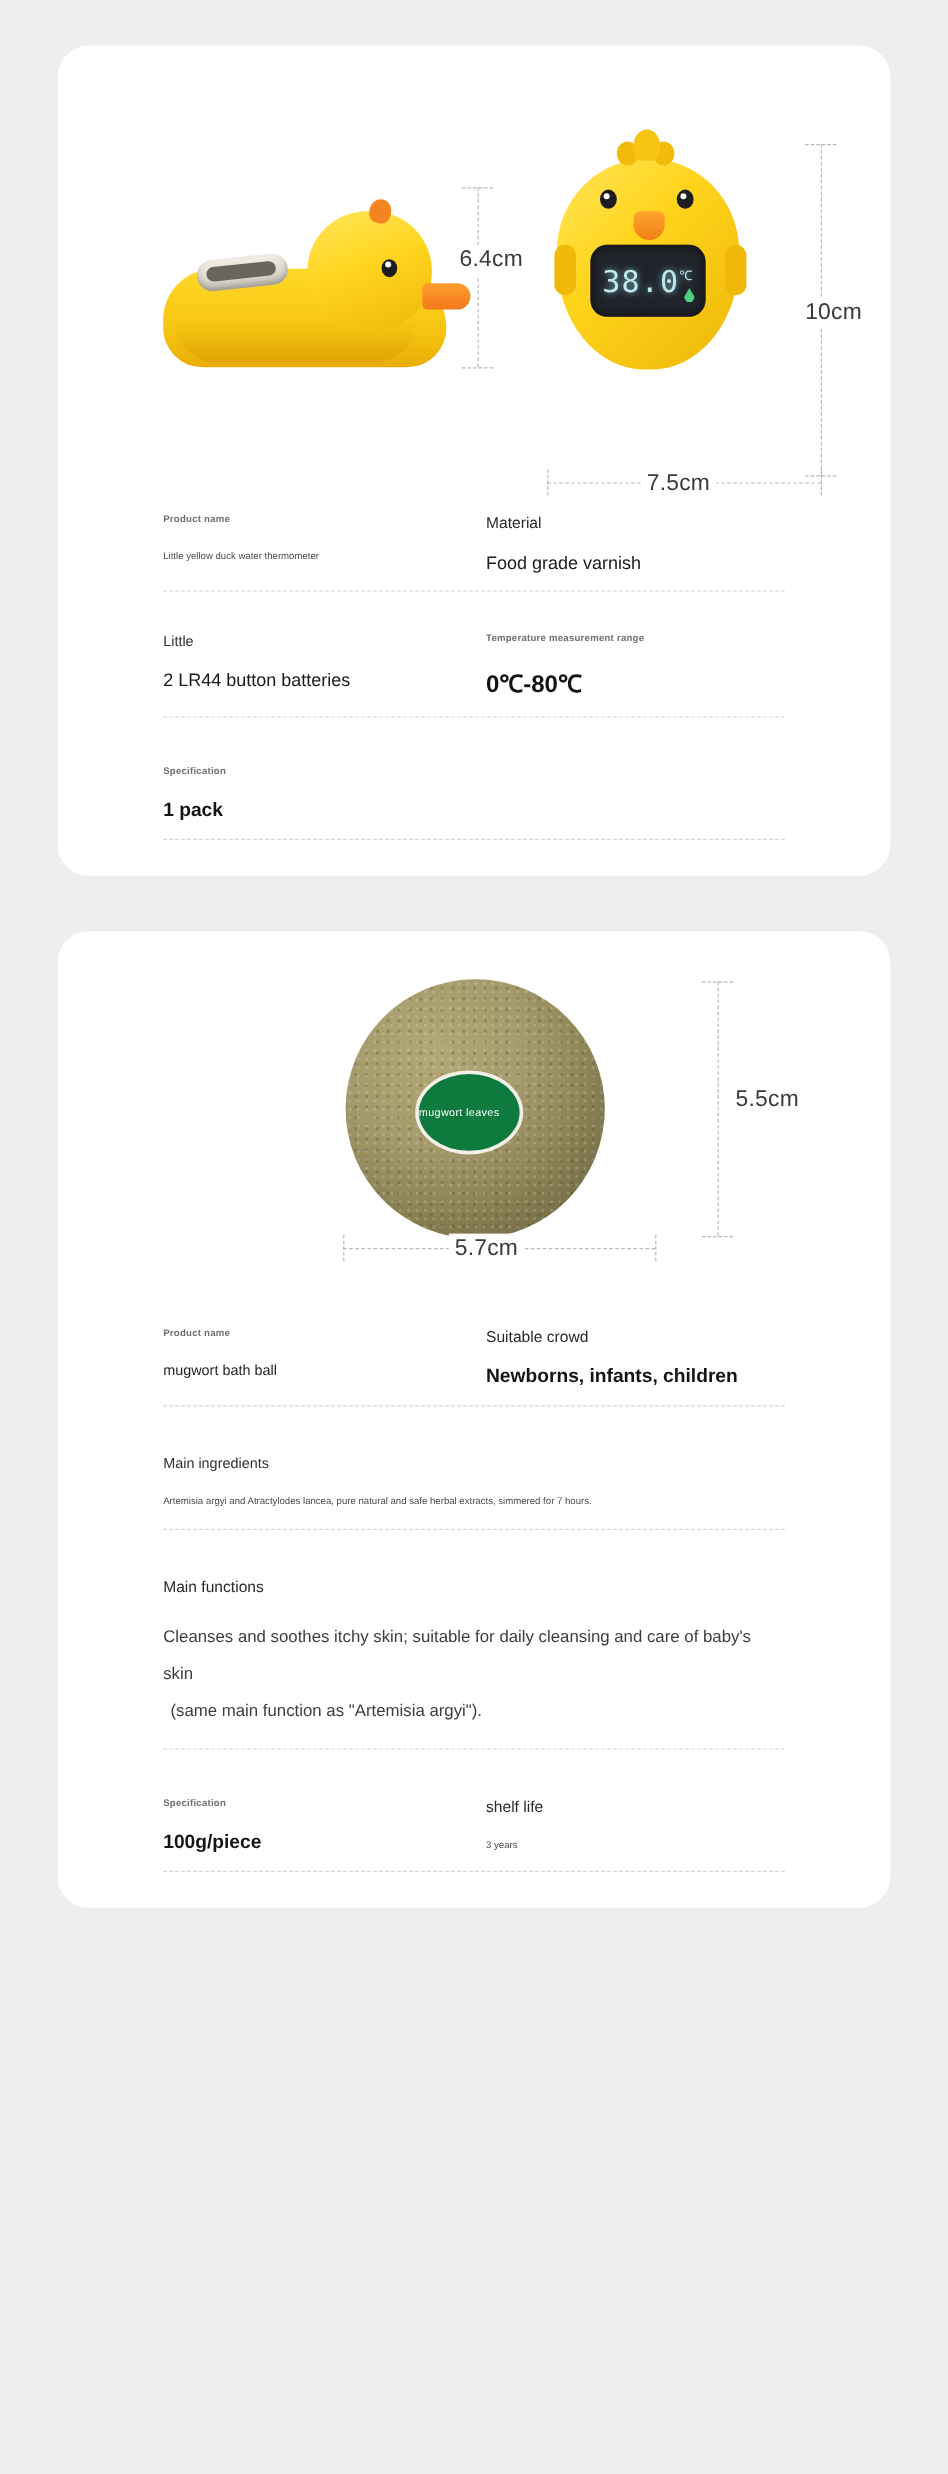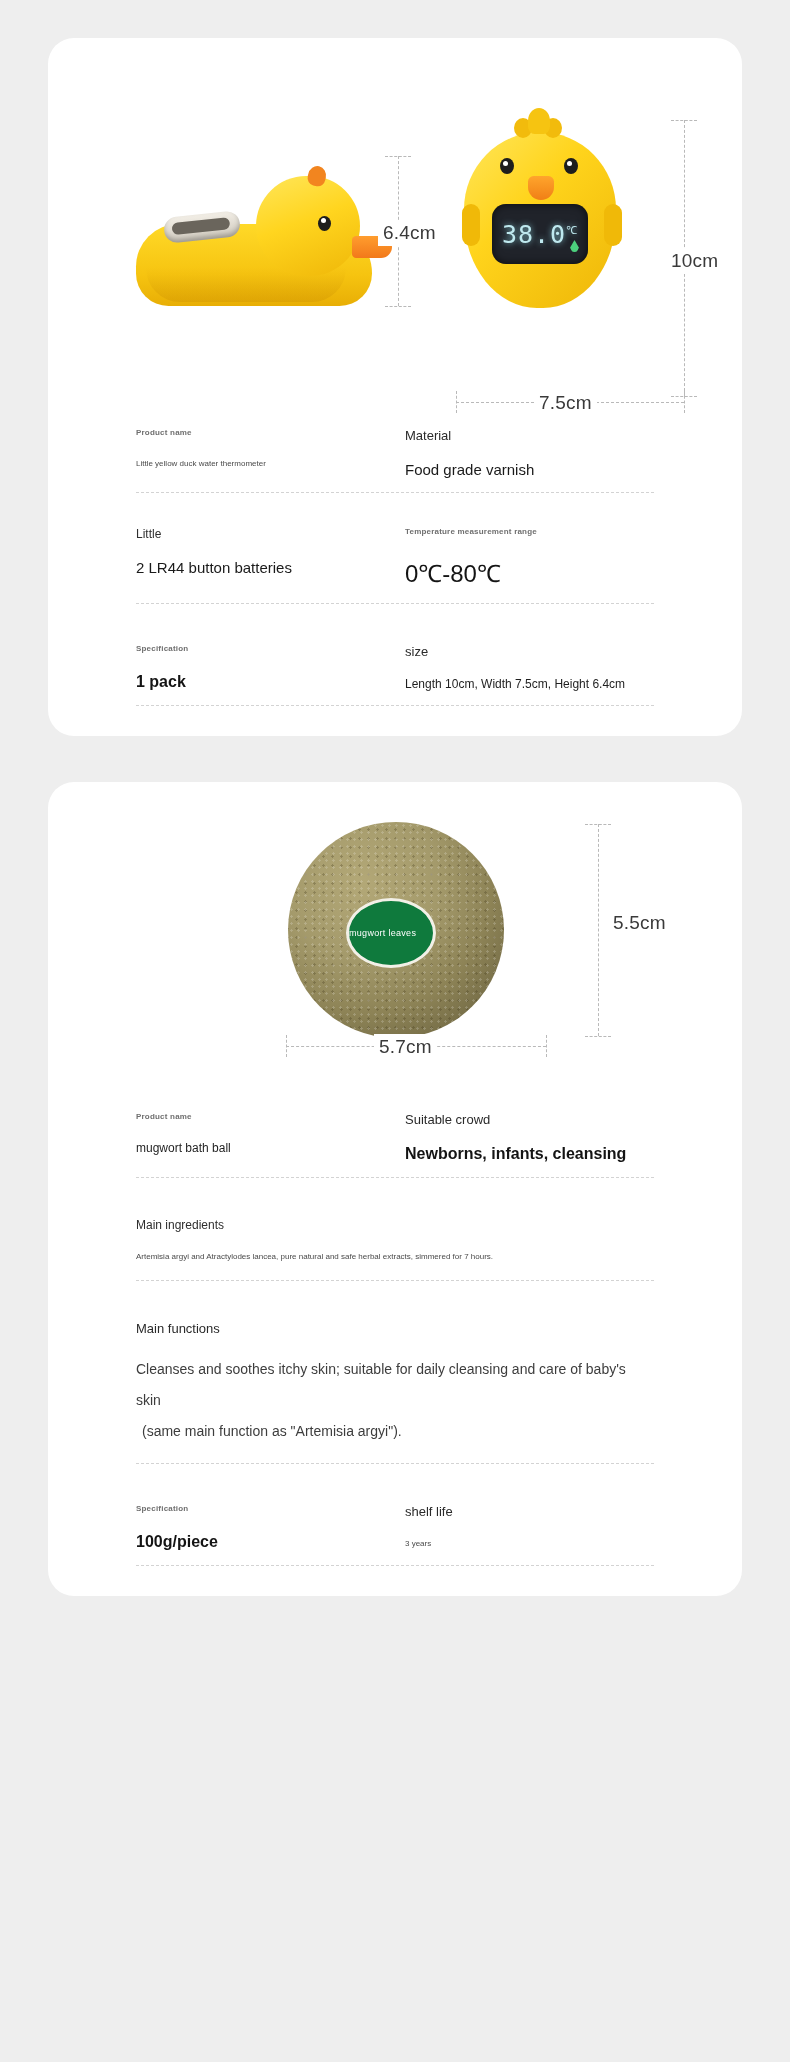--- a/index.html
+++ b/index.html
@@ -315,23 +315,23 @@
   .val-md {
     font-size: 12px;
     color: #1f1f1f;
   }
   .val-lg {
     font-size: 16px;
     color: #141414;
     font-weight: 600;
   }
   .val-xl {
-    font-size: 24px;
+    font-size: 20px;
     color: #141414;
-    font-weight: 400;
+    font-weight: 700;
   }
   .val-15 {
     font-size: 15px;
     color: #1a1a1a;
     margin-top: 16px;
   }
   .gap-1 { height: 34px; }
   .gap-2 { height: 40px; }
   .stack-line { font-size: 14px; color: #3d3d3d; line-height: 2.2; }
   .wide-row {
@@ -353,21 +353,21 @@
         <div class="duck-back-plate"></div>
         <div class="duck-head"></div>
         <div class="duck-hair"></div>
         <div class="duck-eye"></div>
         <div class="duck-beak"></div>
       </div>
 
       <div class="dash-v" style="left:350px; top:118px; height:150px;"></div>
       <div class="cap-v" style="left:337px; top:118px;"></div>
       <div class="cap-v" style="left:337px; top:268px;"></div>
-      <div class="dim-label" style="left:330px; top:182px;">6.4cm</div>
+      <div class="dim-label" style="left:330px; top:166px;">6.4cm</div>
 
       <div class="duck-front">
         <div class="df-body"></div>
         <div class="df-tuft2"></div>
         <div class="df-tuft3"></div>
         <div class="df-head-tuft"></div>
         <div class="df-eye left"></div>
         <div class="df-eye right"></div>
         <div class="df-beak"></div>
         <div class="df-wing left"></div>
@@ -415,24 +415,20 @@
         </div>
       </div>
 
       <div class="gap-2"></div>
 
       <div class="spec-row">
         <div class="col">
           <div class="lbl-sm">Specification</div>
           <div class="val-lg">1 pack</div>
         </div>
-        <div class="col right">
-          <div class="lbl-lg">size</div>
-          <div class="val-md">Length 10cm, Width 7.5cm, Height 6.4cm</div>
-        </div>
       </div>
 
     </div>
   </div>
 
   <div class="card">
 
     <div class="hero2">
 
       <div class="ball-wrap">
@@ -457,21 +453,21 @@
 
     <div class="specs">
 
       <div class="spec-row">
         <div class="col">
           <div class="lbl-sm">Product name</div>
           <div class="val-md">mugwort bath ball</div>
         </div>
         <div class="col right">
           <div class="lbl-lg">Suitable crowd</div>
-          <div class="val-lg">Newborns, infants, cleansing</div>
+          <div class="val-lg">Newborns, infants, children</div>
         </div>
       </div>
 
       <div class="gap-2"></div>
 
       <div class="wide-row">
         <div class="lbl-md">Main ingredients</div>
         <div class="val-sm">Artemisia argyi and Atractylodes lancea, pure natural and safe herbal extracts, simmered for 7 hours.</div>
       </div>
 

